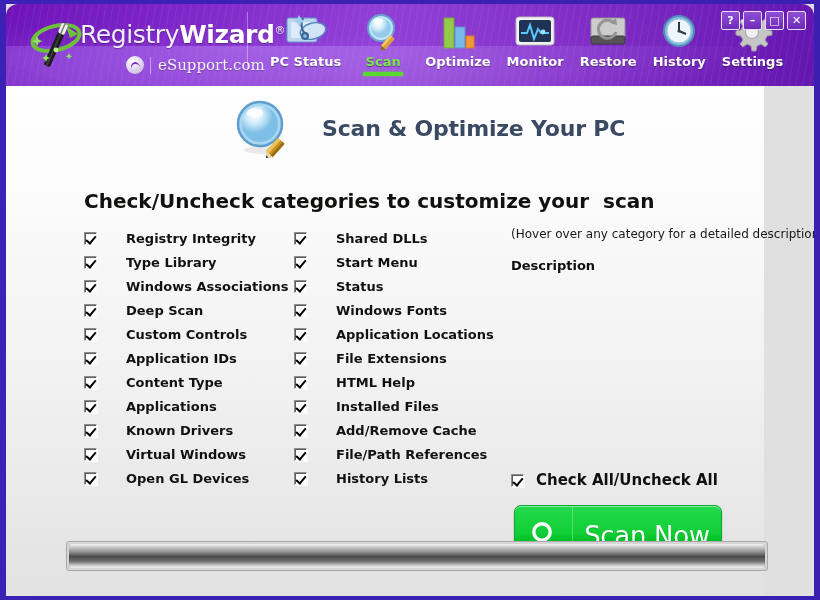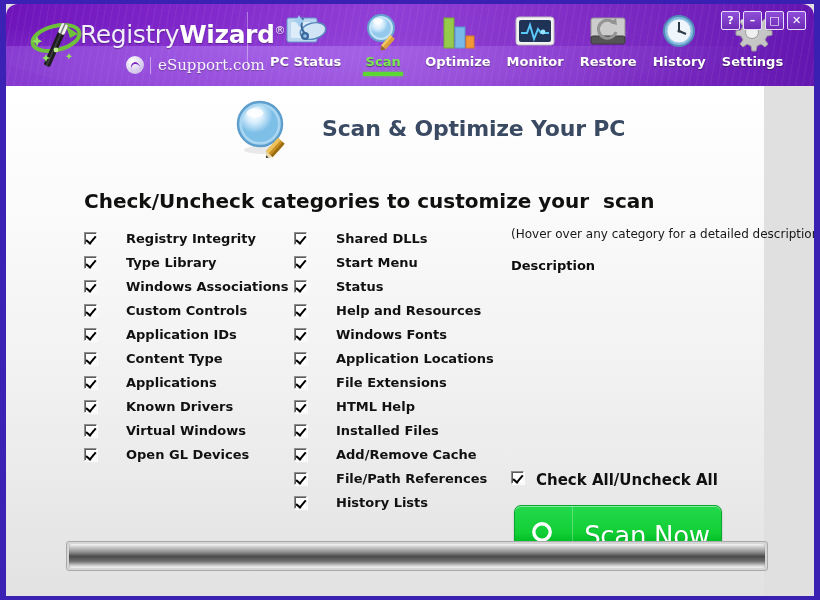--- a/index.html
+++ b/index.html
@@ -144,21 +144,21 @@
   }
   
   #right-panel{position:absolute;left:505px;top:140px;width:300px;}
   #hover-hint{
     font-size:12px;color:#171717;white-space:nowrap;line-height:16px;
   }
   #desc-label{
     font-size:13px;font-weight:bold;color:#0d0d0d;margin-top:16px;
   }
   #checkall-row{
-    position:absolute;left:0;top:245px;display:flex;align-items:flex-start;cursor:pointer;
+    position:absolute;left:0;top:245px;display:flex;align-items:center;cursor:pointer;
   }
   #checkall-label{
     margin-left:12px;font-size:15px;font-weight:bold;color:#101010;white-space:nowrap;
   }
   #scan-btn{
     position:absolute;left:3px;top:279px;width:208px;height:62px;
     background:linear-gradient(180deg,#22d94c 0%,#12cf36 45%,#06c22a 55%,#00b824 100%);
     border:1px solid #09a630;border-radius:7px;
     box-shadow:inset 0 1px 0 rgba(255,255,255,.45),0 1px 2px rgba(0,0,0,.25);
     display:flex;align-items:center;cursor:pointer;box-sizing:border-box;
@@ -372,20 +372,24 @@
           <div class="cat-row">
               <span class="cbox on"></span>
               <span class="cat-lbl">Type Library</span>
             </div>
           <div class="cat-row">
               <span class="cbox on"></span>
               <span class="cat-lbl">Windows Associations</span>
             </div>
           <div class="cat-row">
               <span class="cbox on"></span>
+              <span class="cat-lbl">Deep Scan</span>
+            </div>
+          <div class="cat-row">
+              <span class="cbox on"></span>
               <span class="cat-lbl">Custom Controls</span>
             </div>
           <div class="cat-row">
               <span class="cbox on"></span>
               <span class="cat-lbl">Application IDs</span>
             </div>
           <div class="cat-row">
               <span class="cbox on"></span>
               <span class="cat-lbl">Content Type</span>
             </div>
@@ -411,24 +415,20 @@
               <span class="cbox on"></span>
               <span class="cat-lbl">Shared DLLs</span>
             </div>
           <div class="cat-row">
               <span class="cbox on"></span>
               <span class="cat-lbl">Start Menu</span>
             </div>
           <div class="cat-row">
               <span class="cbox on"></span>
               <span class="cat-lbl">Status</span>
-            </div>
-          <div class="cat-row">
-              <span class="cbox on"></span>
-              <span class="cat-lbl">Help and Resources</span>
             </div>
           <div class="cat-row">
               <span class="cbox on"></span>
               <span class="cat-lbl">Windows Fonts</span>
             </div>
           <div class="cat-row">
               <span class="cbox on"></span>
               <span class="cat-lbl">Application Locations</span>
             </div>
           <div class="cat-row">

